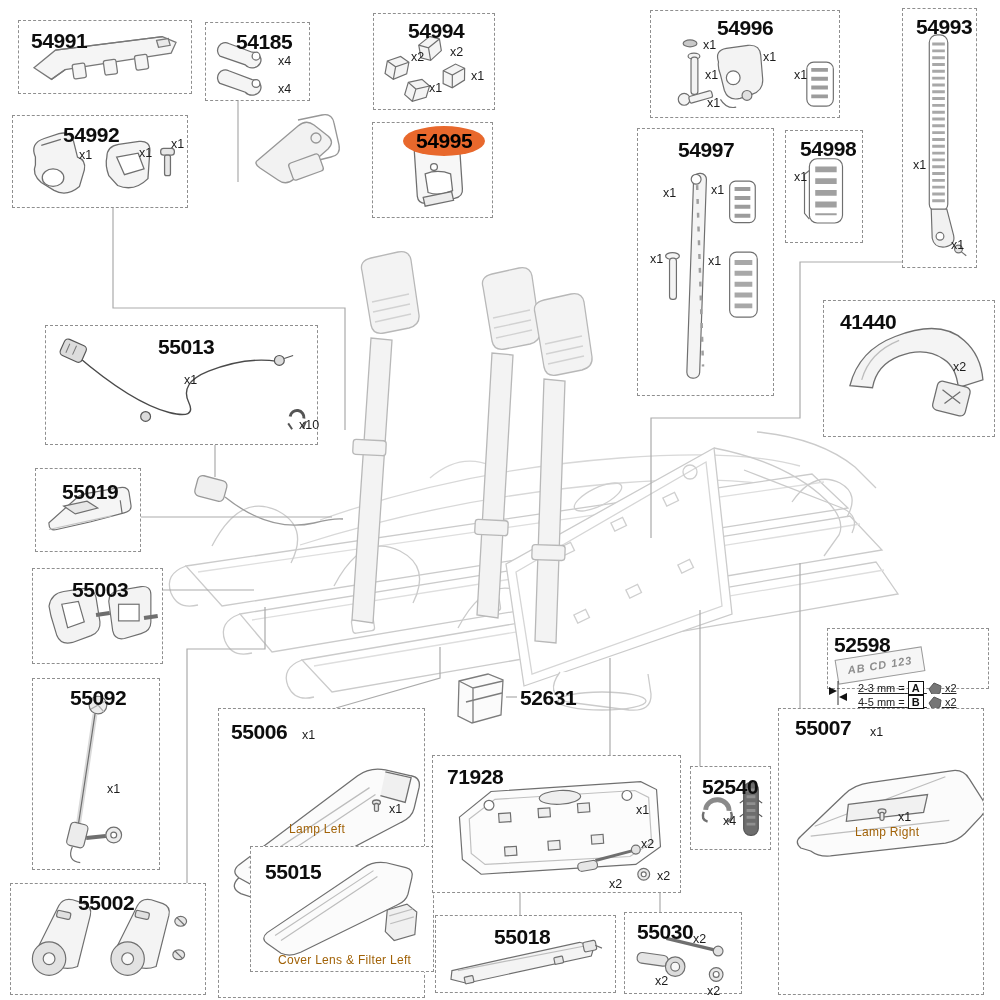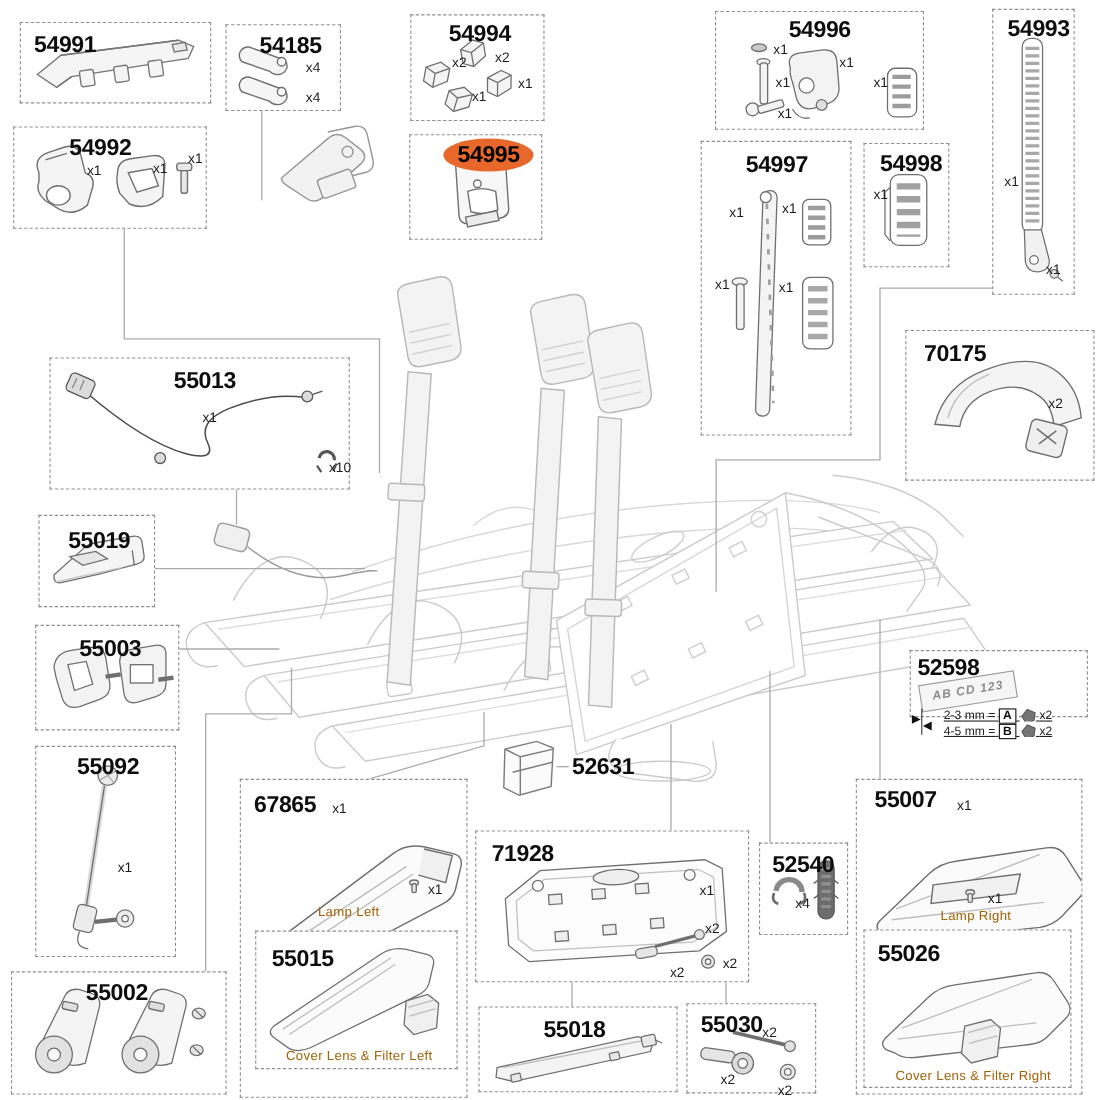--- a/index.html
+++ b/index.html
@@ -276,21 +276,21 @@
 
 <div class="pbox" style="left:823px;top:300px;width:172px;height:137px">
   <svg class="art" viewBox="0 0 172 137">
     <g stroke="#6f6f6f" fill="#f4f4f4" stroke-width="1.3">
       <path d="M26,86 q9,-36 46,-50 q46,-18 70,4 q17,15 19,40 l-25,8 q-2,-21 -15,-29 q-19,-13 -45,-3 q-23,9 -27,32 z"></path>
       <path d="M38,80 q8,-28 38,-40" stroke="#bdbdbd" fill="none"></path>
       <rect x="112" y="84" width="34" height="30" rx="5" transform="rotate(14 129 99)" fill="#efefef"></rect>
       <path d="M120,90 l18,14 M138,92 l-16,12" fill="none"></path>
     </g>
   </svg>
-  <div class="num" style="left:16px;top:10px">70175</div>
+  <div class="num" style="left:16px;top:10px">41440</div>
   <span class="qty" style="left:129px;top:60px">x2</span>
 </div>
 
 <div class="pbox" style="left:45px;top:325px;width:273px;height:120px">
   <svg class="art" viewBox="0 0 273 120">
     <g stroke="#4a4a4a" fill="none" stroke-width="1.4">
       <path d="M30,30 q56,48 94,58 q28,7 20,-10 q-10,-20 20,-32 q38,-15 70,-10"></path>
       <g transform="rotate(24 26 26)">
           <rect x="14" y="16" width="24" height="18" rx="4" fill="#dcdcdc" stroke="#555555" stroke-width="1.2"></rect>
           <path d="M20,20 l0,10 M27,19 l0,10" stroke="#777777" stroke-width="1"></path>
@@ -379,26 +379,26 @@
   <svg class="art" viewBox="0 0 207 290">
     <g stroke="#6f6f6f" fill="#fbfbfb" stroke-width="1.3">
       <path d="M20,170 q-8,-6 0,-13 l120,-90 q12,-9 28,-6 l26,6 q10,2 8,12 l-5,21 q-2,9 -13,14 l-120,63 q-13,7 -26,3 z"></path>
       <path d="M30,160 L152,79 M38,166 L158,86" stroke="#bdbdbd" fill="none"></path>
       <path d="M168,63 l26,6 -6,25 -25,-7" fill="#f0f0f0"></path>
       <path d="M20,170 q-10,10 2,16 l18,6" fill="none"></path>
       <ellipse cx="159" cy="94" rx="4" ry="2.5" fill="#e8e8e8"></ellipse>
       <rect x="157" y="95" width="4" height="8" rx="1.5" fill="#e8e8e8"></rect>
     </g>
   </svg>
-  <div class="num" style="left:12px;top:12px">67865</div>
+  <div class="num" style="left:12px;top:12px">55006</div>
   <span class="qty" style="left:83px;top:20px">x1</span>
   <span class="qty" style="left:170px;top:94px">x1</span>
   <span class="cap" style="left:70px;top:114px">Lamp Left</span>
 
-  <div class="pbox nested" style="left:13px;top:137px;width:184px;height:126px">
+  <div class="pbox nested" style="left:31px;top:137px;width:184px;height:126px">
     <svg class="art" viewBox="0 0 184 126">
       <g stroke="#6f6f6f" fill="#fbfbfb" stroke-width="1.2">
         <path d="M16,98 q-7,-5 0,-11 l98,-66 q10,-7 23,-5 l20,5 q8,2 6,10 l-4,17 q-2,7 -11,11 l-98,48 q-11,5 -20,1 z"></path>
         <path d="M24,90 L124,24 M30,95 L128,30" stroke="#bdbdbd" fill="none"></path>
         <path d="M138,64 l20,-6 l10,8 l-2,23 l-21,6 l-9,-9 z" fill="#f0f0f0"></path>
         <path d="M140,70 l24,-7 M141,78 l24,-7" stroke="#bdbdbd" fill="none"></path>
       </g>
     </svg>
     <div class="num" style="left:14px;top:14px">55015</div>
     <span class="cap" style="left:27px;top:107px">Cover Lens &amp; Filter Left</span>
@@ -457,32 +457,20 @@
       <path d="M70,96 l80,-10 l-4,18 l-78,9 z" fill="#f1f1f1"></path>
       <ellipse cx="104" cy="103" rx="4" ry="2.5" fill="#e8e8e8"></ellipse>
       <rect x="102" y="104" width="4" height="8" rx="1.5" fill="#e8e8e8"></rect>
     </g>
   </svg>
   <div class="num" style="left:16px;top:8px">55007</div>
   <span class="qty" style="left:91px;top:17px">x1</span>
   <span class="qty" style="left:119px;top:102px">x1</span>
   <span class="cap" style="left:76px;top:117px">Lamp Right</span>
 
-  <div class="pbox nested" style="left:6px;top:136px;width:189px;height:144px">
-    <svg class="art" viewBox="0 0 189 144">
-      <g stroke="#6f6f6f" fill="#fbfbfb" stroke-width="1.2">
-        <path d="M20,110 q-7,-5 -1,-11 l40,-38 q9,-9 24,-11 l74,-11 q11,-2 17,7 l13,20 q5,8 -2,15 l-15,15 q-7,8 -18,9 l-106,12 q-11,1 -18,-4 z"></path>
-        <path d="M30,100 l128,-15 M34,90 l120,-45" stroke="#bdbdbd" fill="none"></path>
-        <path d="M92,88 l24,-6 l9,8 l-3,26 l-24,6 l-9,-9 z" fill="#f0f0f0"></path>
-        <path d="M95,94 l26,-7 M96,104 l26,-7" stroke="#bdbdbd" fill="none"></path>
-      </g>
-    </svg>
-    <div class="num" style="left:12px;top:11px">55026</div>
-    <span class="cap" style="left:28px;top:126px">Cover Lens &amp; Filter Right</span>
-  </div>
 </div>
 
 <div class="pbox" style="left:435px;top:915px;width:181px;height:78px">
   <svg class="art" viewBox="0 0 181 78">
     <g stroke="#6f6f6f" fill="#f4f4f4" stroke-width="1.2">
       <path d="M15,56 L146,27 l15,4 l-3,10 L30,69 l-16,-4 z"></path>
       <path d="M21,56 L150,31" stroke="#bdbdbd" fill="none"></path>
       <rect x="150" y="26" width="13" height="10" rx="2" transform="rotate(-12 156 31)" fill="#e8e8e8"></rect>
       <path d="M162,30 l7,3" fill="none"></path>
       <rect x="28" y="62" width="9" height="7" rx="1" transform="rotate(-12 32 65)" fill="#e8e8e8"></rect>
@@ -503,21 +491,21 @@
       <circle cx="89" cy="63" r="7" fill="#e7e7e7"></circle>
       <circle cx="89" cy="63" r="3" fill="#ffffff"></circle>
     </g>
   </svg>
   <div class="num" style="left:12px;top:8px">55030</div>
   <span class="qty" style="left:68px;top:20px">x2</span>
   <span class="qty" style="left:30px;top:62px">x2</span>
   <span class="qty" style="left:82px;top:72px">x2</span>
 </div>
 
-<div class="pbox" style="left:827px;top:591px;width:162px;height:61px">
+<div class="pbox" style="left:827px;top:628px;width:162px;height:61px">
   <div class="num" style="left:6px;top:5px">52598</div>
   <div class="plate52598">AB CD 123</div>
   <svg style="position:absolute;left:0px;top:50px;z-index:4" width="22" height="30">
     <path d="M10,2 v24" stroke="#333333" stroke-width="1"></path>
     <path d="M1,8 l8,4 -8,4 z" fill="#111111"></path>
     <path d="M19,14 l-8,4 8,4 z" fill="#111111"></path>
   </svg>
   <div class="mmrow" style="left:30px;top:52px">
     <span>2-3 mm =</span>
     <span class="letterbox">A</span>

